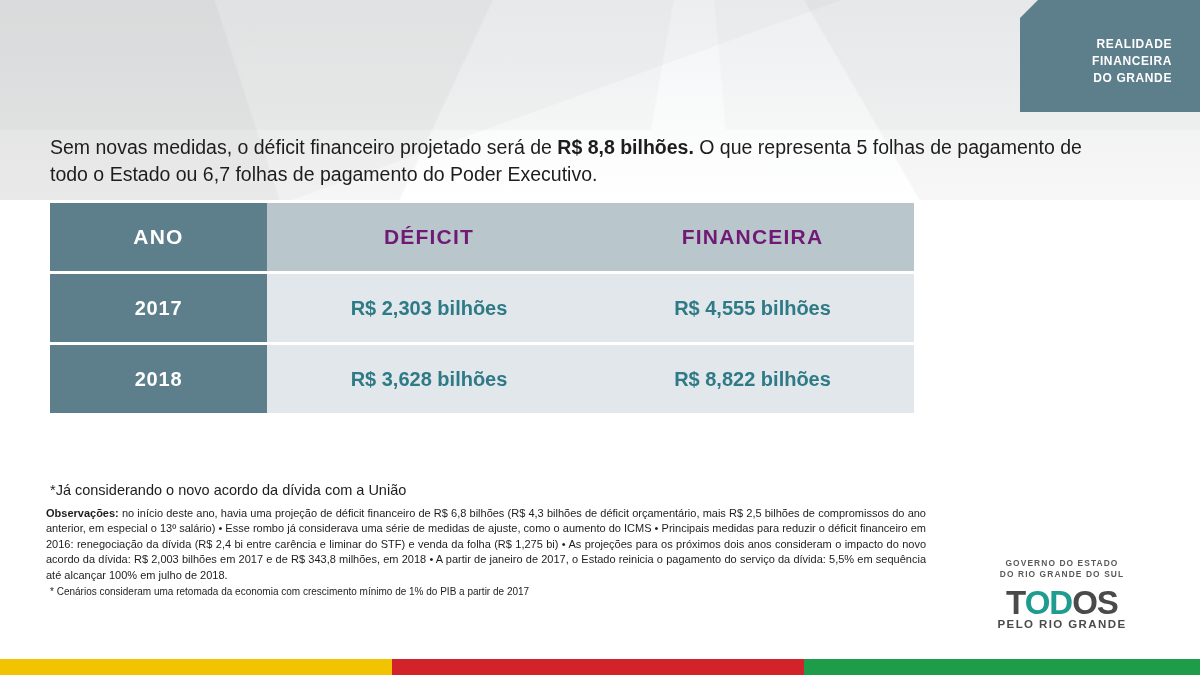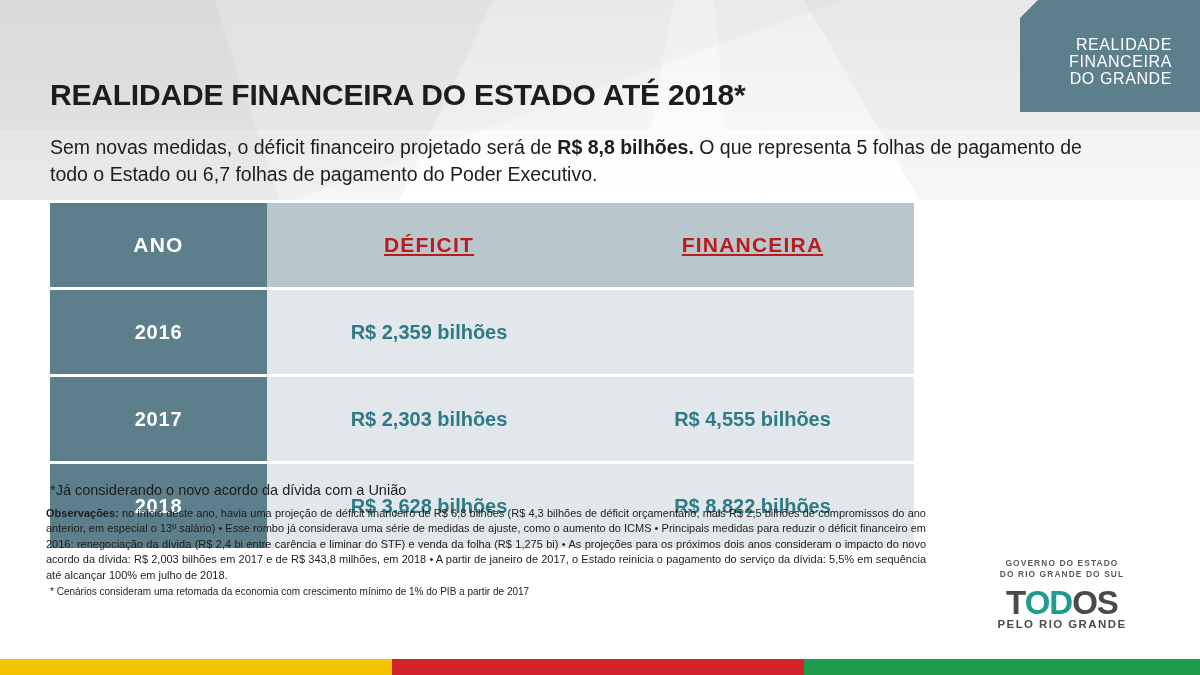--- a/index.html
+++ b/index.html
@@ -45,22 +45,22 @@
     width: 180px;
     height: 112px;
     background: #5d7f8c;
     color: #ffffff;
     box-sizing: border-box;
     padding: 36px 28px 0 0;
     text-align: right;
     clip-path: polygon(18px 0, 100% 0, 100% 100%, 0 100%, 0 18px);
   }
   .corner-tab .line {
-    font-size: 16px;
-    font-weight: normal;
+    font-size: 12px;
+    font-weight: bold;
     letter-spacing: 0.6px;
     line-height: 17px;
   }
 
   
   .title {
     position: absolute;
     left: 50px;
     top: 78px;
     font-size: 30px;
@@ -82,43 +82,42 @@
   
   .table {
     position: absolute;
     left: 50px;
     top: 203px;
     width: 864px;
     border-collapse: collapse;
     table-layout: fixed;
   }
   .table th, .table td {
-    padding: 8px;
+    padding: 0;
     height: 68px;
     text-align: center;
     vertical-align: middle;
   }
   .col-ano { width: 217px; }
   .col-def { width: 324px; }
   .col-acu { width: 323px; }
 
   .th-ano {
     background: #5d7f8c;
     color: #ffffff;
     font-size: 21px;
     font-weight: bold;
     letter-spacing: 1.2px;
   }
   .th-def, .th-acu {
     background: #b9c6cc;
-    color: #b91c1c;
+    color: #701a75;
     font-size: 21px;
     font-weight: bold;
     letter-spacing: 1.2px;
-    text-decoration: underline;
   }
   .td-ano {
     background: #5d7f8c;
     color: #ffffff;
     font-size: 20px;
     font-weight: bold;
     letter-spacing: 0.8px;
   }
   .td-val {
     background: #e1e7ea;
@@ -218,44 +217,38 @@
 
   <div class="bg-texture"></div>
   <div class="bg-texture2"></div>
 
   <div class="corner-tab">
     <div class="line">REALIDADE</div>
     <div class="line">FINANCEIRA</div>
     <div class="line">DO GRANDE</div>
   </div>
 
-  <div class="title">REALIDADE FINANCEIRA DO ESTADO ATÉ 2018*</div>
 
   <div class="subtitle"><span>Sem novas medidas, o déficit financeiro projetado será de </span><b>R$ 8,8 bilhões.</b><span> O que representa 5 folhas de pagamento de todo o Estado ou 6,7 folhas de pagamento do Poder Executivo.</span></div>
 
   <table class="table">
     <colgroup>
       <col class="col-ano">
       <col class="col-def">
       <col class="col-acu">
     </colgroup>
     <thead>
       <tr class="row-sep">
         <th class="th-ano">ANO</th>
         <th class="th-def">DÉFICIT</th>
         <th class="th-acu">FINANCEIRA</th>
       </tr>
     </thead>
     <tbody>
       <tr class="row-sep">
-        <td class="td-ano">2016</td>
-        <td class="td-val">R$ 2,359 bilhões</td>
-        <td class="td-val empty"></td>
-      </tr>
-      <tr class="row-sep">
         <td class="td-ano">2017</td>
         <td class="td-val">R$ 2,303 bilhões</td>
         <td class="td-val">R$ 4,555 bilhões</td>
       </tr>
       <tr>
         <td class="td-ano">2018</td>
         <td class="td-val">R$ 3,628 bilhões</td>
         <td class="td-val">R$ 8,822 bilhões</td>
       </tr>
     </tbody>

